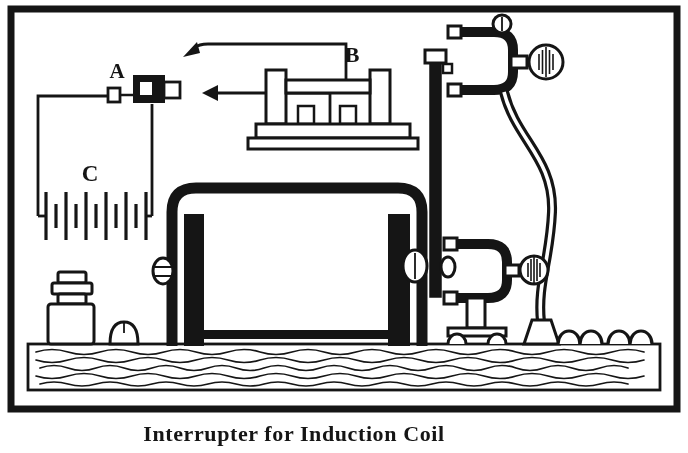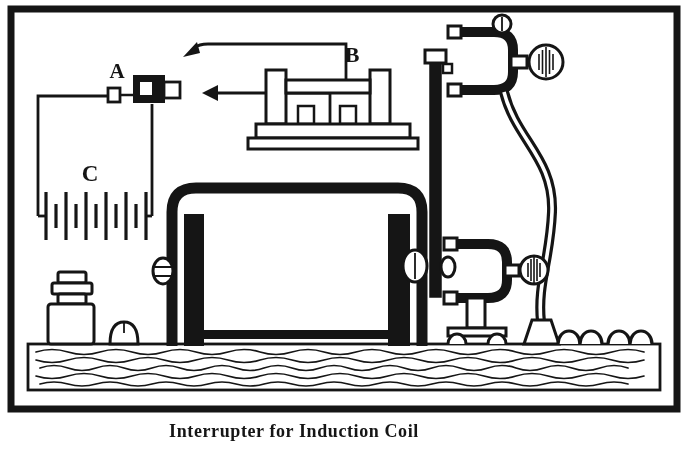--- a/index.html
+++ b/index.html
@@ -8,21 +8,21 @@
     width:688px;height:453px;
     background:#ffffff;
     font-family:"Liberation Serif", serif;
     overflow:hidden;
   }
   .figure-svg{position:absolute;left:0;top:0;}
   .caption{
     position:absolute;left:0;top:421px;width:588px;
     text-align:center;
     font-weight:bold;
-    font-size:18px;
+    font-size:22px;
     letter-spacing:0.6px;
     color:#151515;
   }
   text{font-family:"Liberation Serif", serif;font-weight:bold;fill:#151515;}
 </style>
 </head>
 <body>
 
 <div class="page">
   <svg class="figure-svg" width="688" height="453" viewBox="0 0 688 453">

